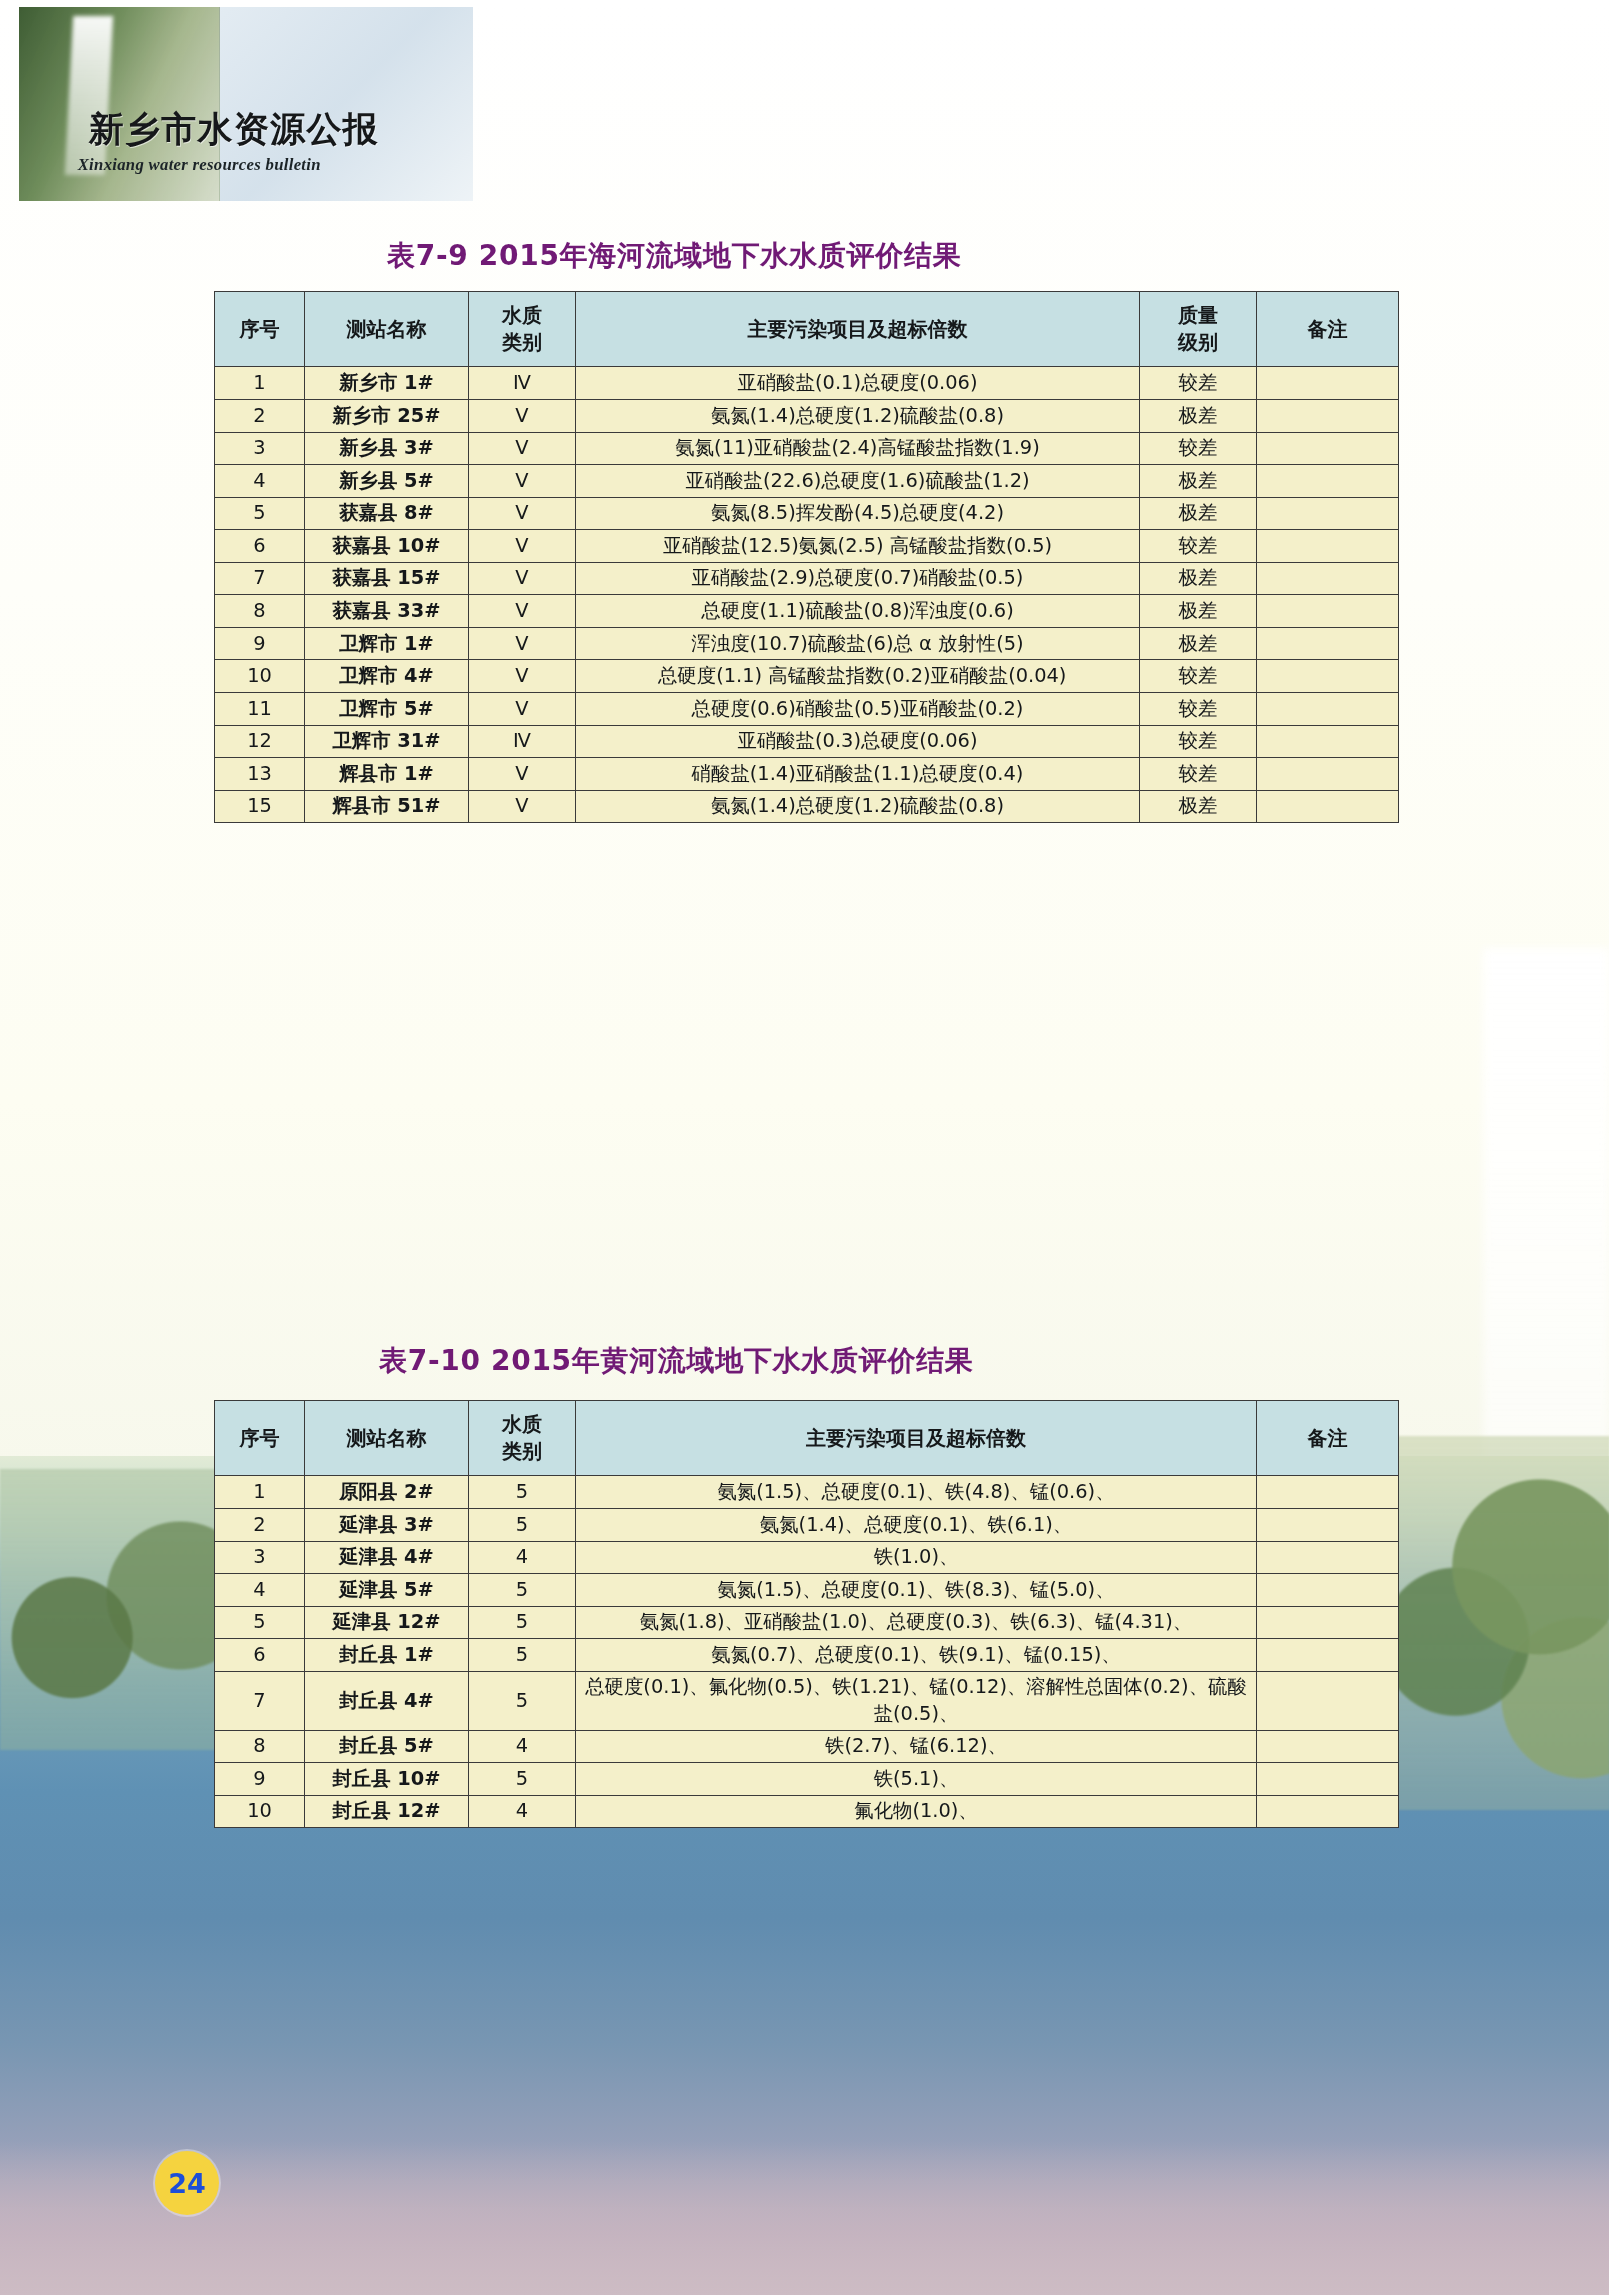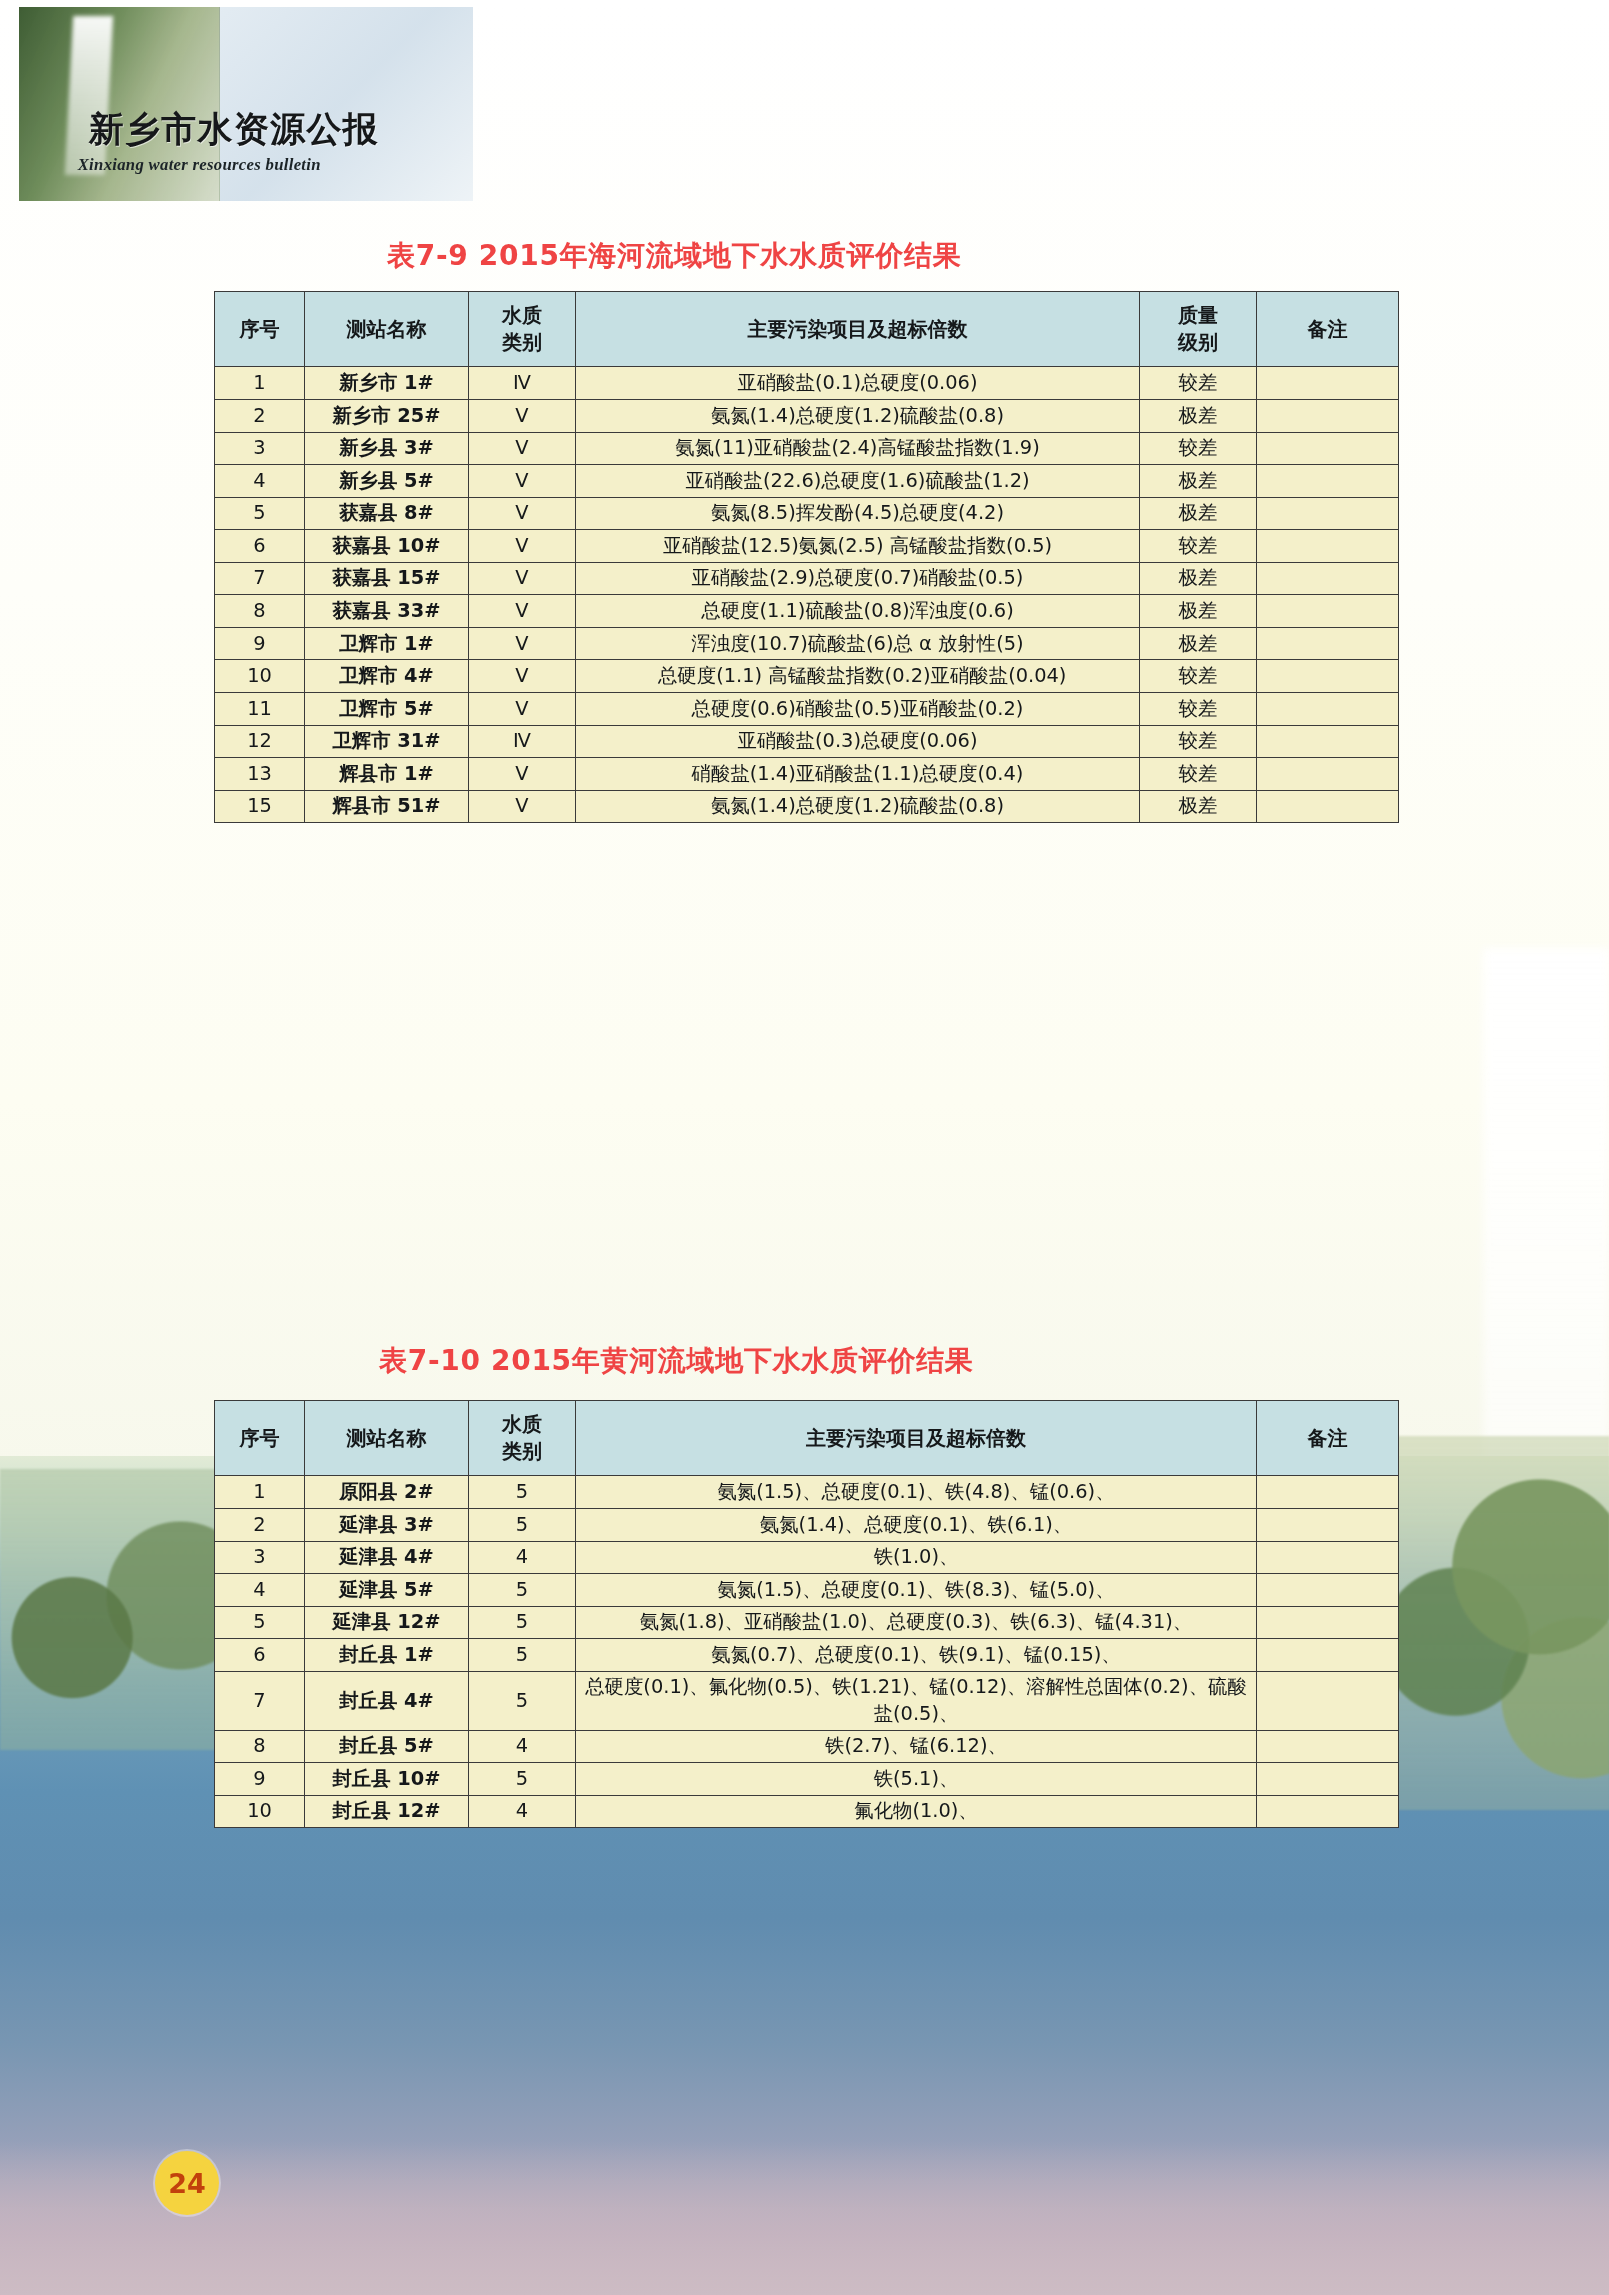--- a/index.html
+++ b/index.html
@@ -136,21 +136,21 @@
     color: #1c2428;
     font-family: "Liberation Serif", serif;
     letter-spacing: 0.3px;
   }
 
   
   .table-caption {
     position: absolute;
     font-size: 28px;
     font-weight: bold;
-    color: #ef4444;
+    color: #701a75;
     letter-spacing: 0.7px;
     font-family: "DejaVu Sans", "Liberation Sans", sans-serif;
     white-space: nowrap;
   }
   table.doc-table {
     position: absolute;
     border-collapse: collapse;
     table-layout: fixed;
     background: #7f1d1d;
     font-family: "DejaVu Sans", "Liberation Sans", sans-serif;
@@ -202,21 +202,21 @@
     bottom: 80px;
     width: 64px;
     height: 64px;
     border-radius: 50%;
     background: #f5d33f;
     display: flex;
     align-items: center;
     justify-content: center;
     font-size: 27px;
     font-weight: bold;
-    color: #c2410c;
+    color: #1d4ed8;
     font-family: "DejaVu Sans", "Liberation Sans", sans-serif;
     box-shadow: 0 0 0 2px rgba(255,255,255,.35);
   }
 </style>
 </head>
 <body>
 
 <div class="page">
   <div class="bg-sky"></div>
   <div class="bg-right-white"></div>

